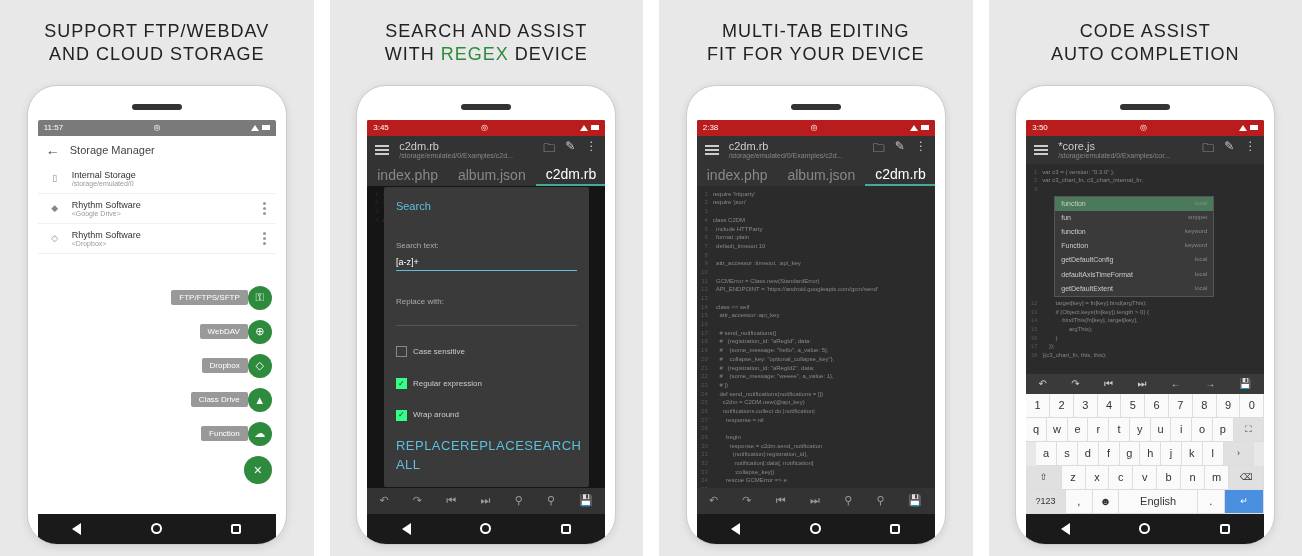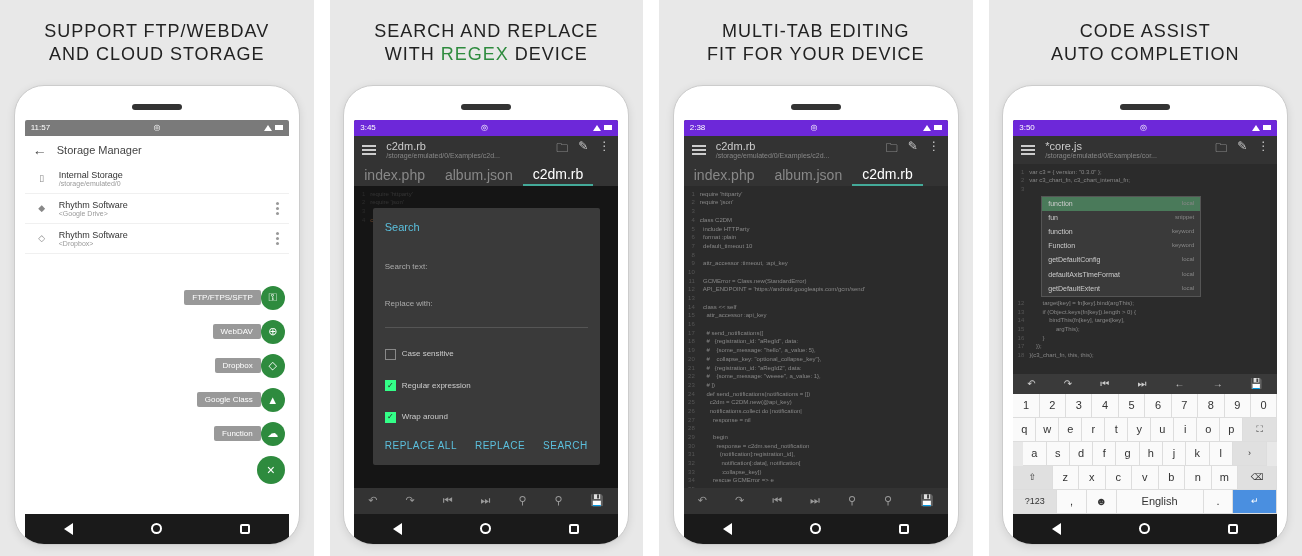--- a/index.html
+++ b/index.html
@@ -1,25 +1,25 @@
 <!DOCTYPE html>
 <html><head>
 <meta charset="utf-8">
 <style>
 *{box-sizing:border-box;margin:0;padding:0;font-family:sans-serif}
 body{background:#fff;width:1302px;height:556px;display:flex;gap:16px;padding:0}
 .panel{flex:1;background:#e8e8e8;display:flex;flex-direction:column;align-items:center;padding:20px 0 0}
 .caption{font-size:18px;font-weight:400;text-align:center;color:#222;letter-spacing:1px;line-height:1.3;font-family:Arial,sans-serif}
 .caption .accent{color:#2e8b3e}
-.phone{margin-top:18px;width:286px;height:460px;background:#fff;border-radius:30px;border:1px solid #ccc;padding:10px 10px 0;display:flex;flex-direction:column;overflow:hidden;position:relative;box-shadow:0 2px 8px rgba(0,0,0,.1)}
+.phone{margin-top:18px;width:260px;height:460px;background:#fff;border-radius:30px;border:1px solid #ccc;padding:10px 10px 0;display:flex;flex-direction:column;overflow:hidden;position:relative;box-shadow:0 2px 8px rgba(0,0,0,.1)}
 .speaker{width:50px;height:6px;background:#333;border-radius:3px;margin:8px auto 10px}
 .screen{flex:1;background:#fff;display:flex;flex-direction:column;overflow:hidden;font-size:9px;border-radius:2px 2px 0 0}
 .screen.dark{background:#2b2b2b;color:#bbb}
 .status-bar{height:16px;background:#7a7a7a;color:#fff;display:flex;align-items:center;padding:0 6px;font-size:8px;justify-content:space-between}
-.status-bar.dark{background:#6d28d9}
+.status-bar.dark{background:#b91c1c}
 .status-icons{display:flex;gap:3px;align-items:center}
 .si{width:0;height:0;border-left:4px solid transparent;border-right:4px solid transparent;border-bottom:6px solid #fff}
 .batt{width:8px;height:5px;border:1px solid #fff;background:#fff}
 .app-bar{height:28px;background:#fff;display:flex;align-items:center;padding:0 8px;box-shadow:0 1px 2px rgba(0,0,0,.15);gap:10px;color:#444}
 .app-bar.dark{background:#333;color:#ccc;box-shadow:none}
 .back-arrow{font-size:14px}
 .hamburger{width:14px;height:10px;display:flex;flex-direction:column;justify-content:space-between}
 .hamburger span{height:2px;background:#ccc}
 .app-title{font-size:11px;flex:1}
 .breadcrumb{font-size:7px;color:#888}
@@ -53,21 +53,21 @@
 .com{color:#666}
 .dialog-overlay{position:absolute;inset:0;background:rgba(0,0,0,.5);display:flex;align-items:center;justify-content:center}
 .dialog{width:86%;background:#3a3a3a;border-radius:2px;padding:12px}
 .dialog-title{color:#5bc0de;font-size:11px;margin-bottom:10px}
 .dialog-label{color:#aaa;font-size:8px;margin-top:25px}
 .dialog-input{width:100%;background:transparent;border:none;border-bottom:1px solid #5bc0de;color:#fff;font-size:9px;padding:3px 0;margin-top:2px}
 .dialog-input.empty{border-bottom-color:#555}
 .check-row{display:flex;align-items:center;gap:6px;margin-top:20px;color:#ccc;font-size:8px}
 .checkbox{width:11px;height:11px;border:1.5px solid #888;display:flex;align-items:center;justify-content:center;font-size:8px}
 .checkbox.checked{background:#3f8;border-color:#3f8;color:#222}
-.dialog-actions{display:flex;justify-content:space-between;margin-top:16px;color:#5bc0de;font-size:10px;letter-spacing:.5px}
+.dialog-actions{display:flex;justify-content:space-between;margin-top:16px;color:#5bc0de;font-size:13px;letter-spacing:.5px}
 .bottom-toolbar{height:26px;background:#333;display:flex;align-items:center;justify-content:space-around;color:#999;font-size:11px}
 .autocomplete{background:#3a3a3a;border:1px solid #555;font-size:7px;margin:2px 0 2px 26px;width:160px}
 .ac-row{padding:2px 6px;color:#ccc;display:flex;justify-content:space-between}
 .ac-row.sel{background:#4a7a5a}
 .ac-kind{color:#888;font-size:6px}
 .symbol-row{height:20px;background:#3a3a3a;display:flex;align-items:center;justify-content:space-around;color:#ccc;font-size:10px}
 .keyboard{background:#e8e8e8;color:#333}
 .kb-row{display:flex;height:24px}
 .kb-key{flex:1;display:flex;align-items:center;justify-content:center;font-size:11px;border-right:1px solid #ddd;border-bottom:1px solid #ddd;background:#fafafa}
 .kb-key.wide{flex:1.5;background:#e0e0e0;font-size:9px}
@@ -137,41 +137,41 @@
           </div>
         <div class="fab-row">
             <span class="fab-label">WebDAV</span>
             <div class="fab">⊕</div>
           </div>
         <div class="fab-row">
             <span class="fab-label">Dropbox</span>
             <div class="fab">◇</div>
           </div>
         <div class="fab-row">
-            <span class="fab-label">Google Class</span>
+            <span class="fab-label">Class Drive</span>
             <div class="fab">▲</div>
           </div>
         <div class="fab-row">
             <span class="fab-label">Function</span>
             <div class="fab">☁</div>
           </div>
         <div class="fab close">×</div>
       </div>
     </div>
     <div class="nav-bar">
       <div class="nav-tri"></div>
       <div class="nav-circ"></div>
       <div class="nav-sq"></div>
     </div>
   </div>
 </div>
 
 <div class="panel">
   <div class="caption">
-    <span>SEARCH AND REPLACE</span><br>
+    <span>SEARCH AND ASSIST</span><br>
     <span>WITH </span><span class="accent">REGEX</span><span> DEVICE</span>
   </div>
   <div class="phone">
     <div class="speaker"></div>
     <div class="screen dark">
       <div class="status-bar dark">
         <span>3:45</span>
           <span>◎</span>
         <div class="status-icons">
             <div class="si"></div>
@@ -212,20 +212,21 @@
             <span class="ln">3</span>
           </div>
         <div class="code-line">
             <span class="ln">4</span>
             <span class="ct kw">class C2DM</span>
           </div>
         <div class="dialog-overlay">
           <div class="dialog">
             <div class="dialog-title">Search</div>
             <div class="dialog-label">Search text:</div>
+            <input class="dialog-input" value="[a-z]+" style="">
             <div class="dialog-label">Replace with:</div>
             <input class="dialog-input empty" style="">
             <div class="check-row">
                 <div class="checkbox"></div>
                 <span>Case sensitive</span>
               </div>
             <div class="check-row">
                 <div class="checkbox checked">✓</div>
                 <span>Regular expression</span>
               </div>

